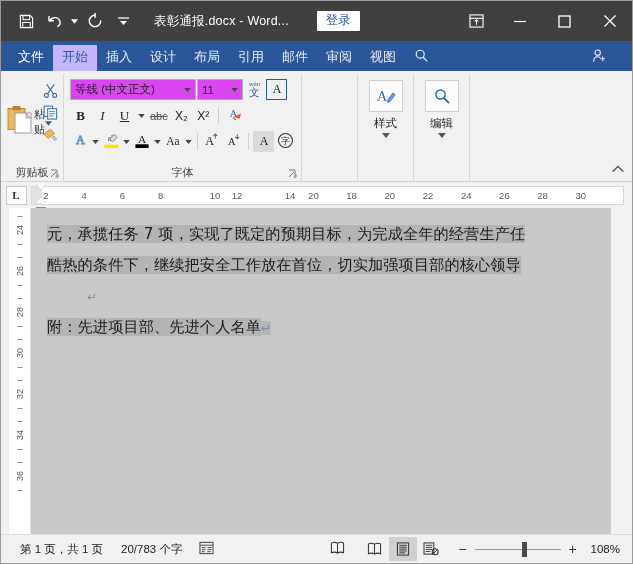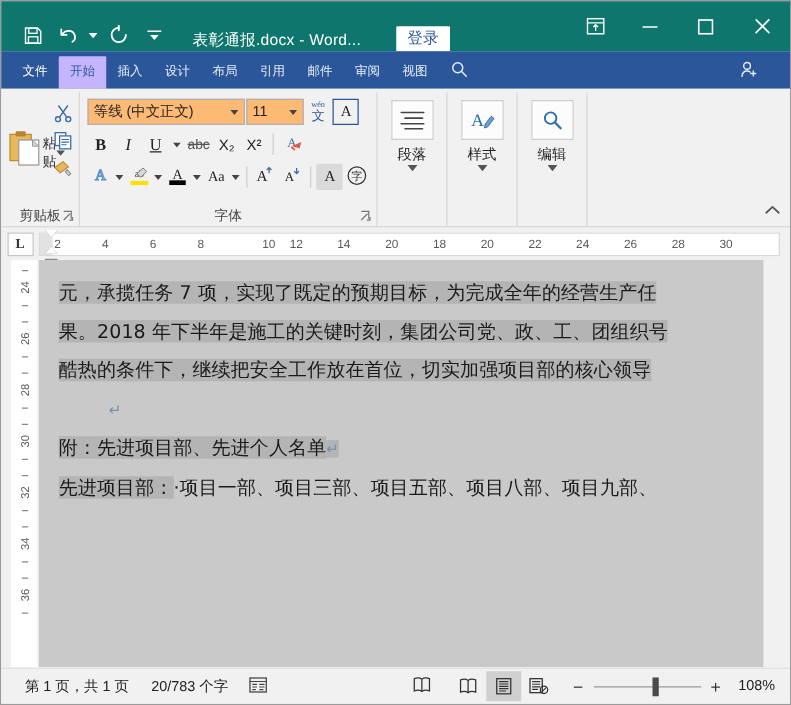--- a/index.html
+++ b/index.html
@@ -13,22 +13,22 @@
     width: 633px; height: 564px;
     position: relative;
     border: 1px solid #9b9b9b;
     background: #f1f1f1;
     display: flex; flex-direction: column;
   }
 
   
   .titlebar {
     height: 40px;
-    background: #0f766e;
-    display: flex; align-items: flex-end;
+    background: #404040;
+    display: flex; align-items: center;
     color: #fff;
     flex: 0 0 40px;
     position: relative;
   }
   .qat { display: flex; align-items: center; padding-left: 12px; gap: 2px; }
   .qat-btn {
     width: 26px; height: 26px;
     display: flex; align-items: center; justify-content: center;
     color: #fff;
   }
@@ -65,21 +65,21 @@
   
   .tabstrip {
     height: 30px;
     background: #2b579a;
     display: flex; align-items: flex-end;
     flex: 0 0 30px;
     padding-left: 8px;
     position: relative;
   }
   .tab {
-    font-size: 10px;
+    font-size: 13px;
     color: #e8eef7;
     padding: 4px 9px 6px 9px;
     height: 26px;
     display: flex; align-items: center;
     white-space: nowrap;
   }
   .tab.file { color:#ffffff; }
   .tab.active {
     background: #c4b5fd;
     color: #2b579a;
@@ -137,21 +137,21 @@
     width: 22px; display:flex; flex-direction:column; align-items:center;
     gap: 2px; padding-top: 3px;
   }
   .mini-btn { width:20px; height:20px; display:flex; align-items:center; justify-content:center; }
 
   
   .g-font { width: 238px; }
   .g-font .rgroup-body { flex-direction: column; padding: 4px 5px 0 6px; gap: 3px; }
   .frow { display: flex; align-items: center; gap: 1px; height: 23px; }
   .combo {
-    height: 21px; background:#fdba74; border:1px solid #b0b0b0;
+    height: 21px; background:#d946ef; border:1px solid #b0b0b0;
     display:flex; align-items:center; font-size:11.5px; color:#222;
     padding: 0 0 0 4px;
   }
   .combo .cval { flex:1 1 auto; white-space:nowrap; overflow:hidden; }
   .combo .ccaret { width:15px; display:flex; align-items:center; justify-content:center; color:#444; }
   .combo.fontname { width: 126px; }
   .combo.fontsize { width: 46px; }
   .ibtn {
     height: 21px; min-width: 21px; padding: 0 2px;
     display:flex; align-items:center; justify-content:center;
@@ -609,33 +609,20 @@
           <svg width="9" height="9" viewBox="0 0 9 9">
               <path d="M1 1h6v6" fill="none" stroke="#777" stroke-width="1"></path>
               <path d="M1 8l5-5" stroke="#777" stroke-width="1"></path>
               <path d="M5.5 8H8V5.5" fill="none" stroke="#777" stroke-width="1"></path>
             </svg>
         </span>
       </div>
     </div>
 
     <div class="rgroup g-big">
-      <div class="rgroup-body">
-        <div class="big-icon">
-          <svg width="22" height="18" viewBox="0 0 22 18">
-              <path d="M2 3h18M5 7.5h14M2 12h18M5 16h14" stroke="#444" stroke-width="1.3" stroke-linecap="round"></path>
-            </svg>
-        </div>
-        <div class="big-label">段落</div>
-        <div class="big-caret">
-          <svg width="8" height="5" viewBox="0 0 8 5">
-              <path d="M0 0h8L4 5z" fill="#555"></path>
-            </svg>
-        </div>
-      </div>
       <div class="rgroup-label"></div>
     </div>
 
     <div class="rgroup g-big">
       <div class="rgroup-body">
         <div class="big-icon">
           <svg width="22" height="19" viewBox="0 0 22 19">
               <text x="7" y="14" font-size="14" text-anchor="middle" fill="#2b6cb0" font-family="Liberation Serif, serif">A</text>
               <path d="M13 12.5l5-6.5 2.2 1.8-5 6.6-2.5 1z" fill="#6a9ed4" stroke="#3a6ea5" stroke-width=".8"></path>
             </svg>
@@ -683,21 +670,21 @@
     </div>
     <div class="hruler">
       <div class="indent-zone"></div>
       <div id="hnums">
           <span class="hnum" style="left: 14px;">2</span>
           <span class="hnum" style="left: 52.2px;">4</span>
           <span class="hnum" style="left: 90.4px;">6</span>
           <span class="hnum" style="left: 128.6px;">8</span>
           <span class="hnum" style="left: 183px;">10</span>
           <span class="hnum" style="left: 205px;">12</span>
-          <span class="hnum" style="left: 243px;">14</span>
+          <span class="hnum" style="left: 258px;">14</span>
           <span class="hnum" style="left: 281.4px;">20</span>
           <span class="hnum" style="left: 319.6px;">18</span>
           <span class="hnum" style="left: 357.8px;">20</span>
           <span class="hnum" style="left: 396px;">22</span>
           <span class="hnum" style="left: 434.2px;">24</span>
           <span class="hnum" style="left: 472.4px;">26</span>
           <span class="hnum" style="left: 510.6px;">28</span>
           <span class="hnum" style="left: 548.8px;">30</span>
         </div>
       <div class="indent-marker">
@@ -731,25 +718,23 @@
           <span class="vtick" style="top: 241px;"></span>
           <span class="vnum" style="top: 268px;">36</span>
           <span class="vtick" style="top: 254px;"></span>
           <span class="vtick" style="top: 282px;"></span>
         </div>
     </div>
     <div class="page">
       <div class="page-shade"></div>
       <div class="doc-lines" id="doc-lines">
           <div class="dline"><span class="sel">元，承揽任务 7 项，实现了既定的预期目标，为完成全年的经营生产任</span></div>
-          <div class="dline"><span class="sel">果。2018 年下半年是施工的关键时刻，集团公司党、政、工、团组织号</span></div>
           <div class="dline"><span class="sel">酷热的条件下，继续把安全工作放在首位，切实加强项目部的核心领导</span></div>
           <div class="dline blankline"><span class=" pilcrow">↵</span></div>
           <div class="dline"><span class="sel">附：先进项目部、先进个人名单</span><span class="sel pilcrow">↵</span></div>
-          <div class="dline"><span class="sel">先进项目部：</span><span>·项目一部、项目三部、项目五部、项目八部、项目九部、</span></div>
         </div>
     </div>
   </div>
 
   <div class="statusbar">
     <div class="sb-item">第 1 页，共 1 页</div>
     <div class="sb-item">20/783 个字</div>
     <div class="sb-item icon">
       <span>
         <svg width="15" height="14" viewBox="0 0 16 15">

